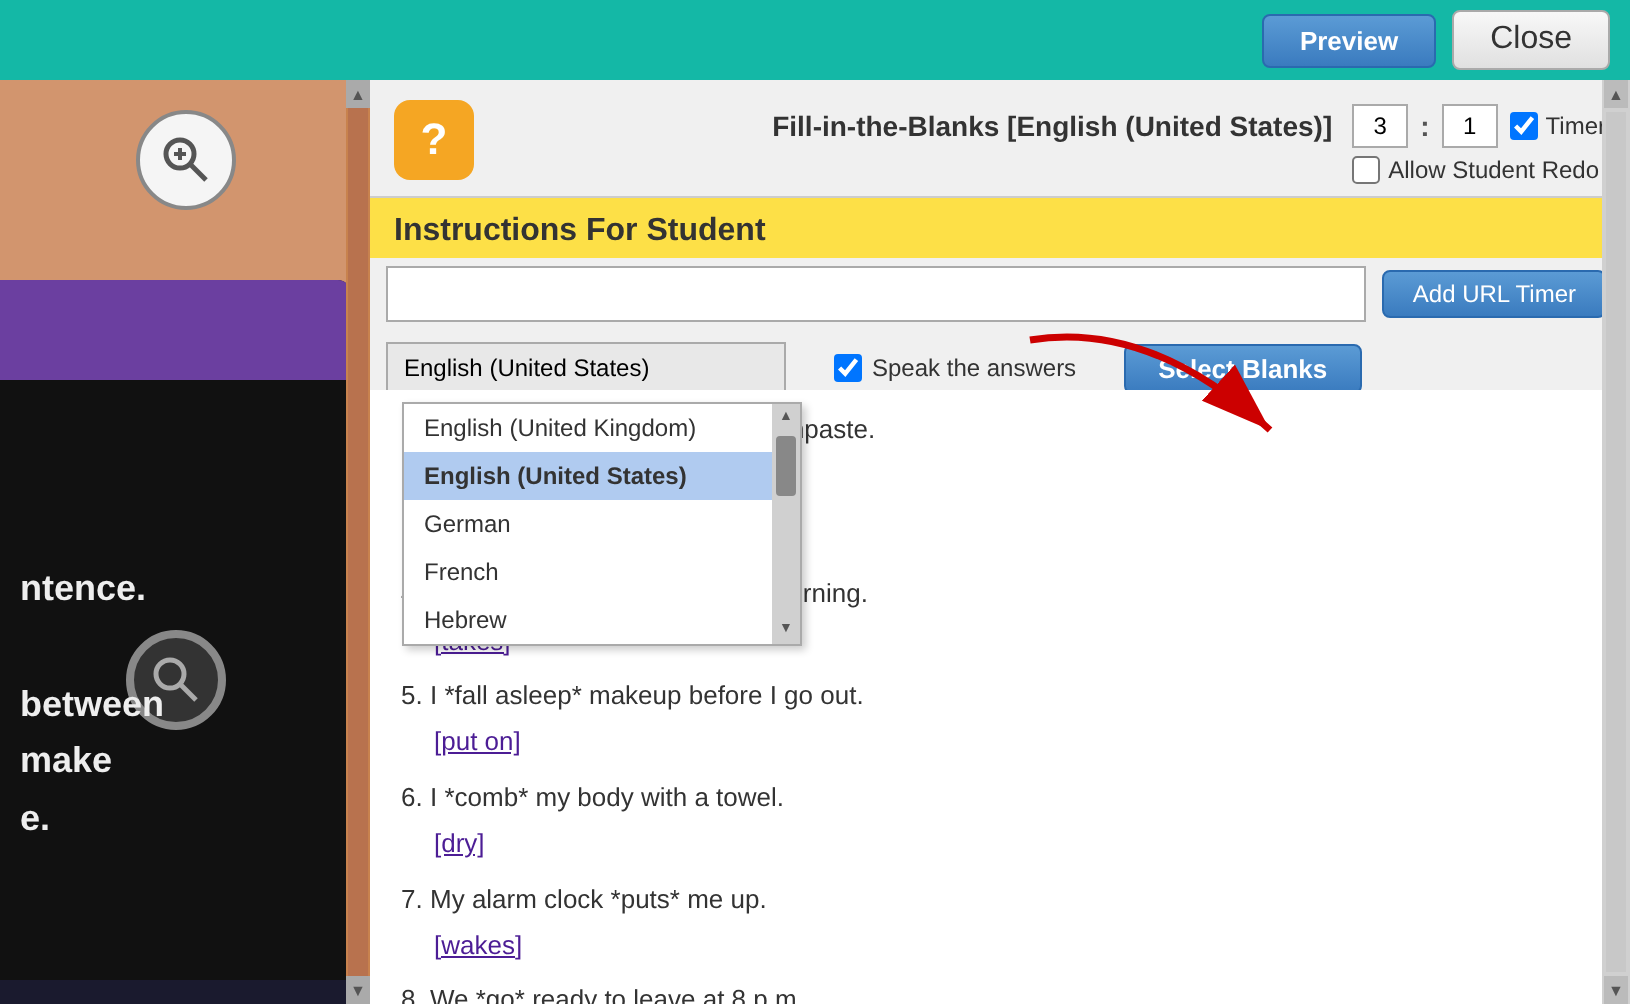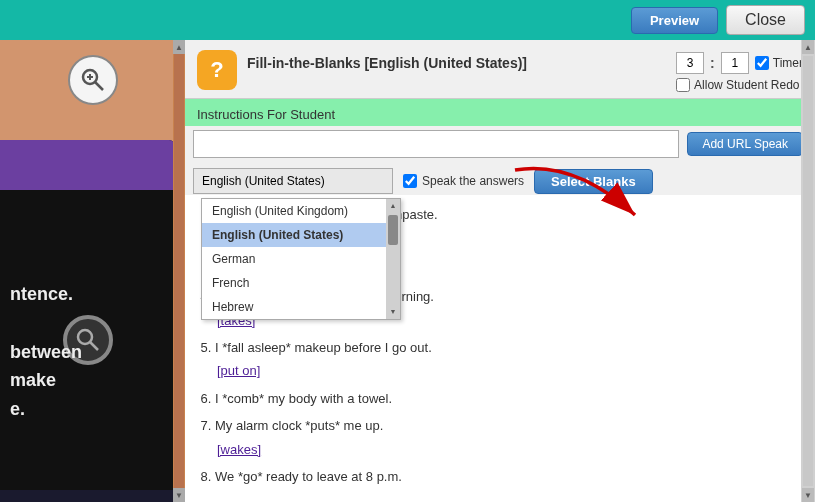--- a/index.html
+++ b/index.html
@@ -158,20 +158,21 @@
       align-items: center;
       justify-content: center;
       color: white;
       font-size: 22px;
       font-weight: bold;
       flex-shrink: 0;
     }
 
     .title-area {
       flex: 1;
+      text-align: right;
     }
 
     .title-text {
       font-size: 14px;
       font-weight: bold;
       color: #333;
       margin-top: 5px;
     }
 
     .timer-area {
@@ -213,23 +214,24 @@
     }
 
     .checkbox-label input[type="checkbox"] {
       width: 14px;
       height: 14px;
     }
 
     
     .instructions-label {
       padding: 8px 12px 4px 12px;
-      font-size: 13px;
-      color: #333;
-      background: #86efac;
+      font-size: 16px;
+      color: #333;
+      background: #fde047;
+      font-weight: bold;
     }
 
     
     .instruction-input-row {
       display: flex;
       align-items: center;
       padding: 4px 12px 4px 8px;
       background: #f0f0f0;
       gap: 8px;
     }
@@ -253,21 +255,21 @@
       font-size: 12px;
       white-space: nowrap;
     }
 
     
     .language-row {
       display: flex;
       align-items: center;
       padding: 6px 12px 4px 8px;
       background: #f0f0f0;
-      gap: 10px;
+      gap: 24px;
       position: relative;
     }
 
     .language-select-wrapper {
       position: relative;
       display: inline-block;
     }
 
     .language-select {
       appearance: none;
@@ -450,21 +452,21 @@
         <input type="checkbox" style="">
         <span>Allow Student Redo</span>
       </label>
     </div>
   </div>
 
   <div class="instructions-label">Instructions For Student</div>
 
   <div class="instruction-input-row">
     <input type="text" class="instruction-input" placeholder="" style="">
-    <button class="btn-add-url">Add URL Speak</button>
+    <button class="btn-add-url">Add URL Timer</button>
   </div>
 
   <div class="language-row">
     <div class="language-select-wrapper">
       <select class="language-select">
         <option>English (United Kingdom)</option>
         <option selected="">English (United States)</option>
         <option>French</option>
         <option>German</option>
         <option>Hebrew</option>
@@ -510,20 +512,21 @@
         <li>
           <span>She  brushes  a shower in the morning.</span>
           <a class="answer-link">[takes]</a>
         </li>
         <li>
           <span>I *fall asleep* makeup before I go out.</span>
           <a class="answer-link">[put on]</a>
         </li>
         <li>
           <span>I *comb* my body with a towel.</span>
+          <a class="answer-link">[dry]</a>
         </li>
         <li>
           <span>My alarm clock *puts* me up.</span>
           <a class="answer-link">[wakes]</a>
         </li>
         <li>
           <span>We *go* ready to leave at 8 p.m.</span>
           
         </li>
       </ol>

